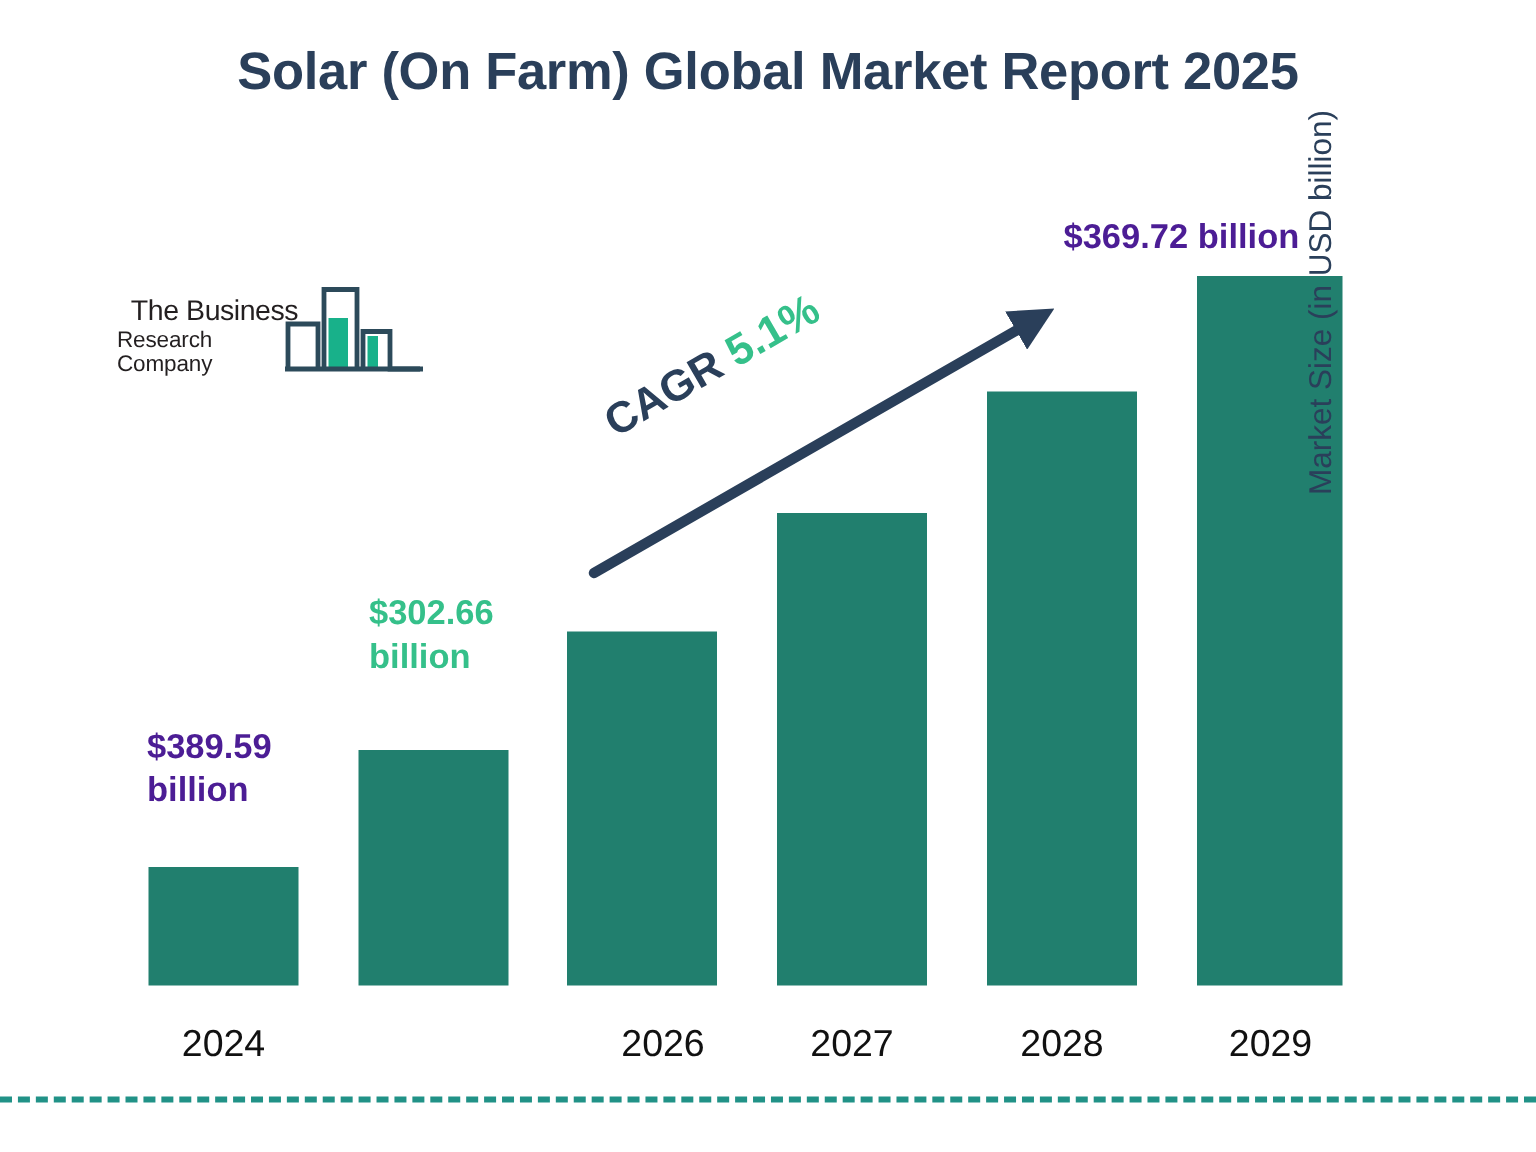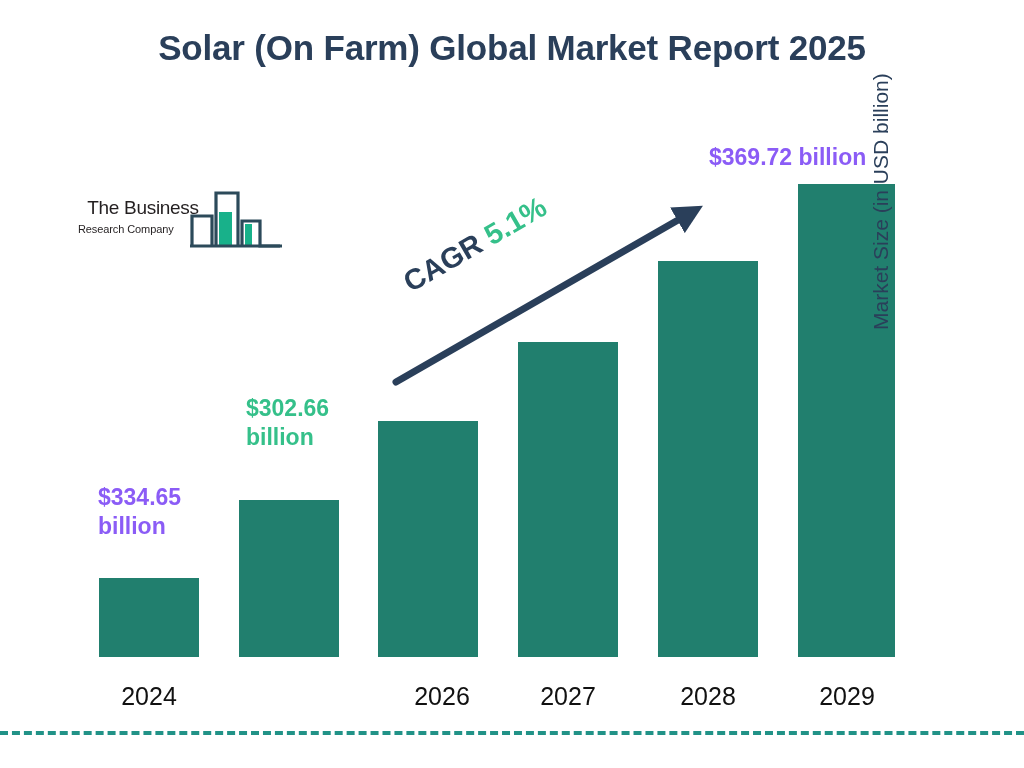--- a/index.html
+++ b/index.html
@@ -53,24 +53,24 @@
   }
   #logo-line1 {
     display: block;
     font-size: 19px;
     font-weight: 400;
     letter-spacing: -0.3px;
     text-align: center;
   }
   #logo-line2 {
     display: block;
-    font-size: 11px;
+    font-size: 15px;
     font-weight: 400;
     letter-spacing: -0.1px;
-    margin-top: 6px;
+    margin-top: 1px;
   }
   #logo-mark {
     position: absolute;
     left: 112px;
     top: -2px;
   }
 
   
   #plot {
     position: absolute;
@@ -94,21 +94,21 @@
     margin-top: 16px;
   }
 
   
   .callout {
     position: absolute;
     font-size: 23px;
     font-weight: bold;
     line-height: 1.28;
   }
-  .callout.navy { color: #8b5cf6; }
+  .callout.navy { color: #4c1d95; }
   .callout.green { color: #35c08a; }
 
   
   #cagr-label {
     position: absolute;
     left: 406px;
     top: 268px;
     transform: rotate(-30deg);
     transform-origin: left center;
     font-size: 29px;
@@ -175,21 +175,21 @@
     <div class="bar" style="left:658px; top:261px; width:100px; height:396px;"></div>
     <div class="bar" style="left:798px; top:184px; width: 97px; height:473px;"></div>
 
     <div class="xtick" style="left:79px;">2024</div>
     <div class="xtick" style="left:372px;">2026</div>
     <div class="xtick" style="left:498px;">2027</div>
     <div class="xtick" style="left:638px;">2028</div>
     <div class="xtick" style="left:777px;">2029</div>
 
     <div class="callout navy" style="left:98px; top:483px;">
-      <div>$334.65</div>
+      <div>$389.59</div>
       <div>billion</div>
     </div>
 
     <div class="callout green" style="left:246px; top:394px;">
       <div>$302.66</div>
       <div>billion</div>
     </div>
 
     <div class="callout navy" style="left:709px; top:143px; white-space:nowrap;">$369.72 billion</div>
 

